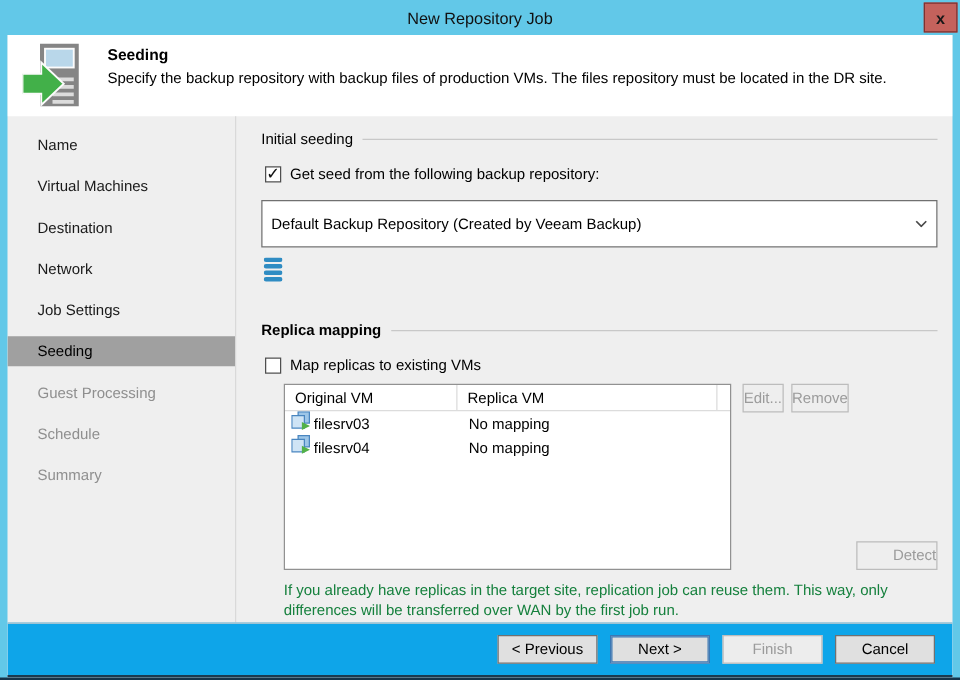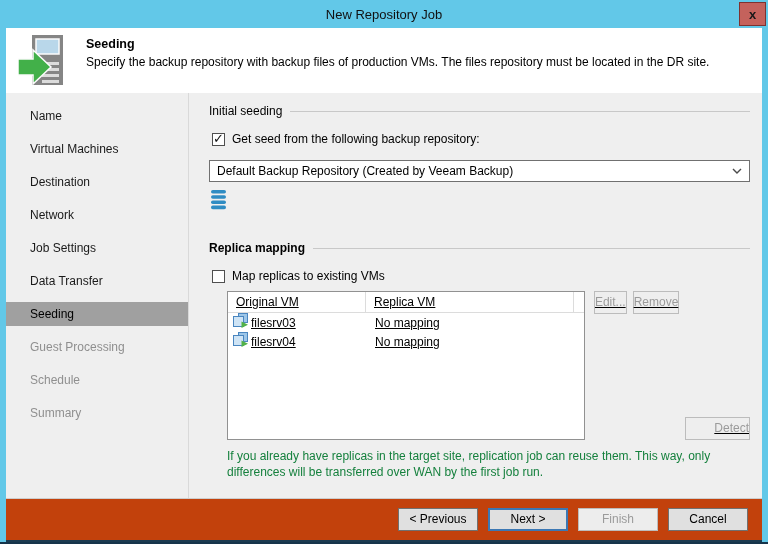--- a/index.html
+++ b/index.html
@@ -66,30 +66,30 @@
   .checkbox{
     width:13px; height:13px; background:#fff; border:1px solid #4f4f4f;
     position:relative; flex:0 0 13px; cursor:default;
   }
   .checkbox.checked::after{
     content:"✓"; position:absolute; left:0px; top:-3px;
     font-size:13px; font-weight:bold; color:#111;
   }
 
   .combo{
-    margin-top:13px; height:22px; background:#fff; border:1px solid #707070;
+    margin-top:13px; height:38px; background:#fff; border:1px solid #707070;
     display:flex; align-items:center; padding:0 7px; cursor:default;
   }
   .combo-value{ flex:1; font-size:12px; }
   .combo-chevron{ flex:0 0 10px; display:flex; }
 
   .repo-row{ display:flex; align-items:center; gap:9px; margin:8px 0 0 2px; height:20px; }
   .repo-icon{ display:flex; }
 
-  .mapping-row{ display:flex; margin:7px 0 4px 18px; height:149px;text-decoration:underline; }
+  .mapping-row{ display:flex; margin:7px 0 4px 18px; height:149px; }
   .map-table{
     flex:1; background:#fff; border:1px solid #919191;
     display:flex; flex-direction:column; overflow:hidden;
   }
   .thead{ display:flex; height:21px; border-bottom:1px solid #dcdcdc; flex:0 0 21px; }
   .th{
     line-height:20px; padding-left:8px; border-right:1px solid #dcdcdc;
     font-size:12px; color:#000; cursor:default;
   }
   .th.c1{ width:138px; flex:0 0 138px; }
@@ -108,21 +108,21 @@
   }
   .btn.disabled{ background:#eeeeee; border-color:#bcbcbc; color:#9b9b9b; }
   .btn.detect{ margin-top:auto;padding-left:28px; }
 
   .note{ margin:8px 0 0 18px; width:500px; font-size:12px; line-height:1.35; color:#15803d; }
 
   
   .footer{
     flex:0 0 42px; border-top:1px solid #cdcdcd;
     display:flex; align-items:center; justify-content:flex-end;
-    gap:10px; padding-right:14px; background:#c2410c;
+    gap:10px; padding-right:14px; background:#0ea5e9;
   }
   .fbtn{
     width:80px; height:23px; background:#e0e0e0; border:1px solid #707070;
     font-size:12px; color:#000; text-align:center; line-height:21px; cursor:default;
   }
   .fbtn.default{ border:1px solid #3c78b4; box-shadow:0 0 0 1px #3c78b4 inset; }
   .fbtn.disabled{ background:#ededed; border-color:#bcbcbc; color:#9b9b9b; }
 </style>
 </head>
 <body>
@@ -157,21 +157,20 @@
     </div>
 
     <div class="body">
 
       <div class="sidebar">
           <div class="step done">Name</div>
           <div class="step done">Virtual Machines</div>
           <div class="step done">Destination</div>
           <div class="step done">Network</div>
           <div class="step done">Job Settings</div>
-          <div class="step done">Data Transfer</div>
           <div class="step current">Seeding</div>
           <div class="step todo">Guest Processing</div>
           <div class="step todo">Schedule</div>
           <div class="step todo">Summary</div>
         </div>
 
       <div class="main">
 
         <div class="group-row">
           <span class="group-label">Initial seeding</span>

